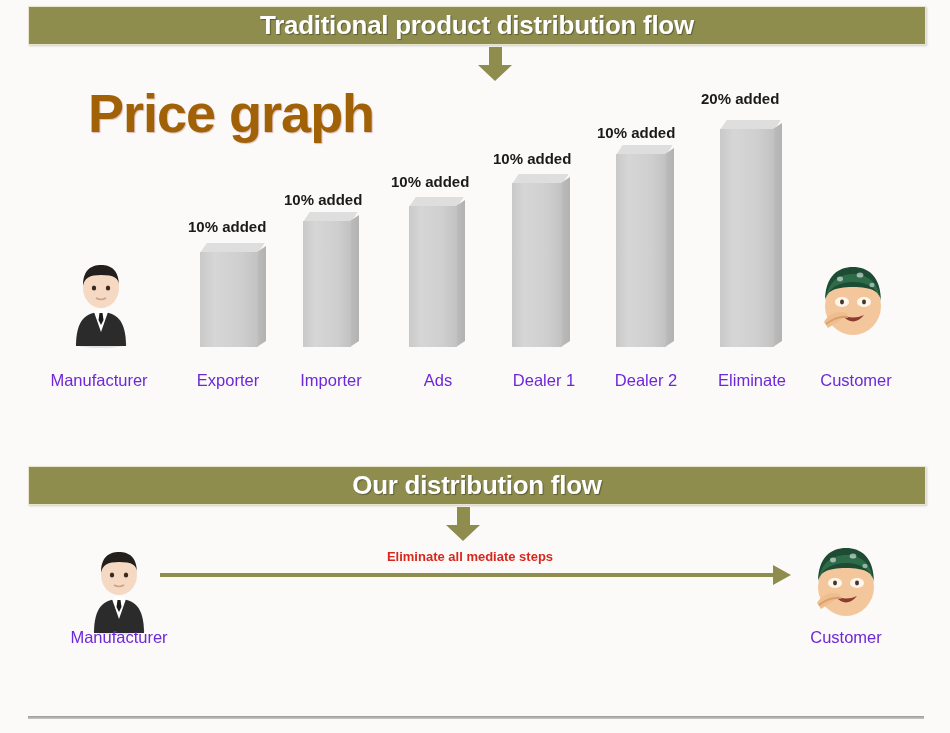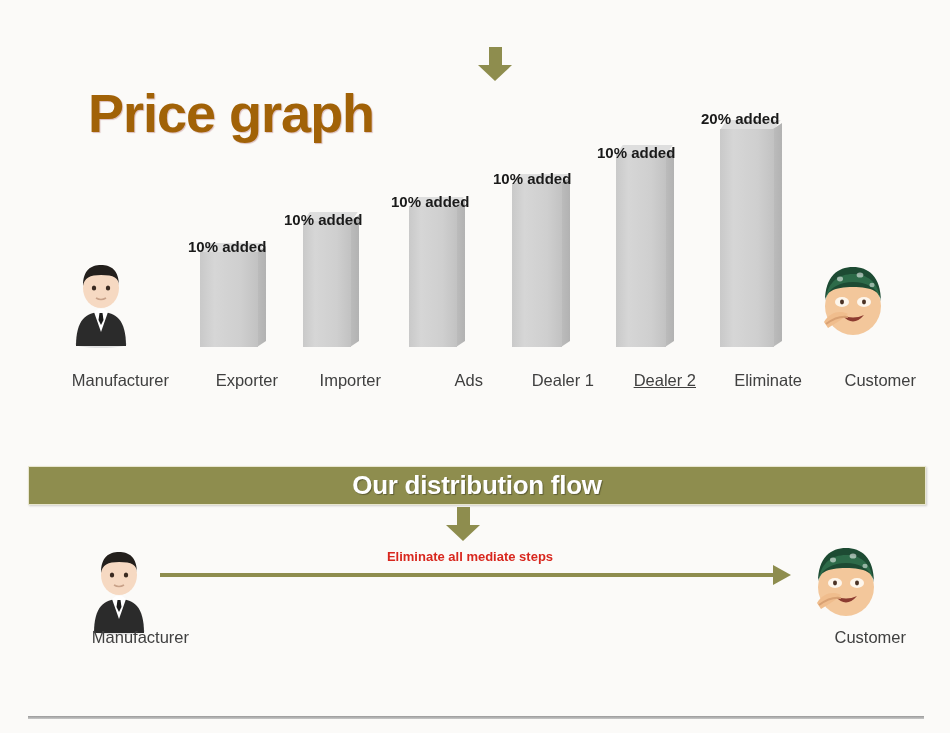--- a/index.html
+++ b/index.html
@@ -106,30 +106,29 @@
     background: linear-gradient(to right, #bcbcbc, #b2b2b2);
     transform: skewY(-34deg);
     transform-origin: bottom left;
   }
   .bar-label {
     position: absolute;
     font-size: 15px;
     font-weight: bold;
     color: #1a1a1a;
     white-space: nowrap;
-    margin-top: 20px;
   }
 
   
   .axis-label {
     position: absolute;
     font-size: 16.5px;
-    color: #404040;
+    color: #6d28d9;
     white-space: nowrap;
-    text-align: right;
+    text-align: center;
   }
 
   
   .avatar-man { position: absolute; }
   .avatar-cust { position: absolute; }
 
   
   .flow-line {
     position: absolute;
     height: 4px;
@@ -159,20 +158,23 @@
     width: 896px;
     height: 3px;
     background: linear-gradient(to bottom, #9a9a9a, #c8c8c8);
   }
 </style>
 </head>
 <body>
 
 <div class="page">
 
+  <div class="banner" style="left:28px; top:6px; width:896px;">
+    <span class="banner-text">Traditional product distribution flow</span>
+  </div>
 
   <div class="down-arrow" style="left:478px; top:47px;">
     <div class="shaft"></div>
     <div class="head"></div>
   </div>
 
   <div class="price-graph-title">Price graph</div>
 
   <div class="avatar-man" style="left:70px; top:258px; width:62px; height:90px;">
     <svg width="62" height="90" viewBox="0 0 62 90">
@@ -249,21 +251,21 @@
       <path d="M14 62 C22 56 30 54 36 55" stroke="#d9a173" stroke-width="2" fill="none"></path>
     </svg>
   </div>
 
   <div>
     <div class="axis-label" style="left:29px; top:371px; width:140px;">Manufacturer</div>
     <div class="axis-label" style="left:178px; top:371px; width:100px;">Exporter</div>
     <div class="axis-label" style="left:281px; top:371px; width:100px;">Importer</div>
     <div class="axis-label" style="left:393px; top:371px; width:90px;">Ads</div>
     <div class="axis-label" style="left:494px; top:371px; width:100px;">Dealer 1</div>
-    <div class="axis-label" style="left:596px; top:371px; width:100px;text-decoration:underline;">Dealer 2</div>
+    <div class="axis-label" style="left:596px; top:371px; width:100px;">Dealer 2</div>
     <div class="axis-label" style="left:702px; top:371px; width:100px;">Eliminate</div>
     <div class="axis-label" style="left:796px; top:371px; width:120px;">Customer</div>
   </div>
 
   <div class="banner" style="left:28px; top:466px; width:896px;">
     <span class="banner-text">Our distribution flow</span>
   </div>
 
   <div class="down-arrow" style="left:446px; top:507px;">
     <div class="shaft"></div>

